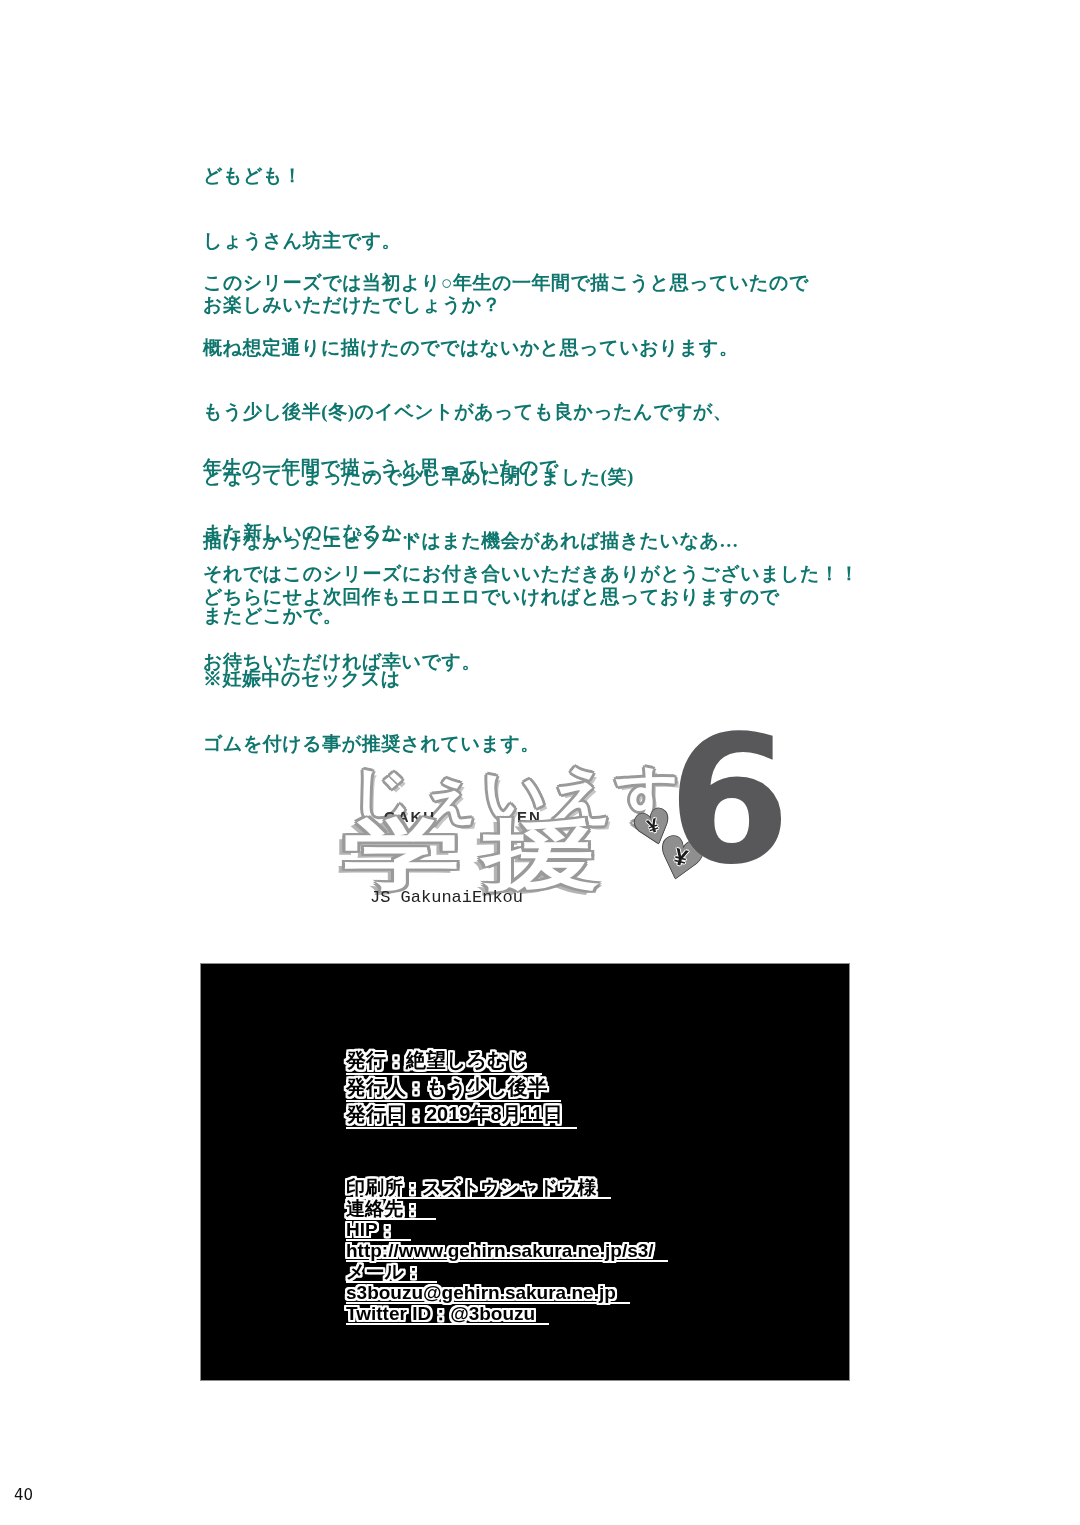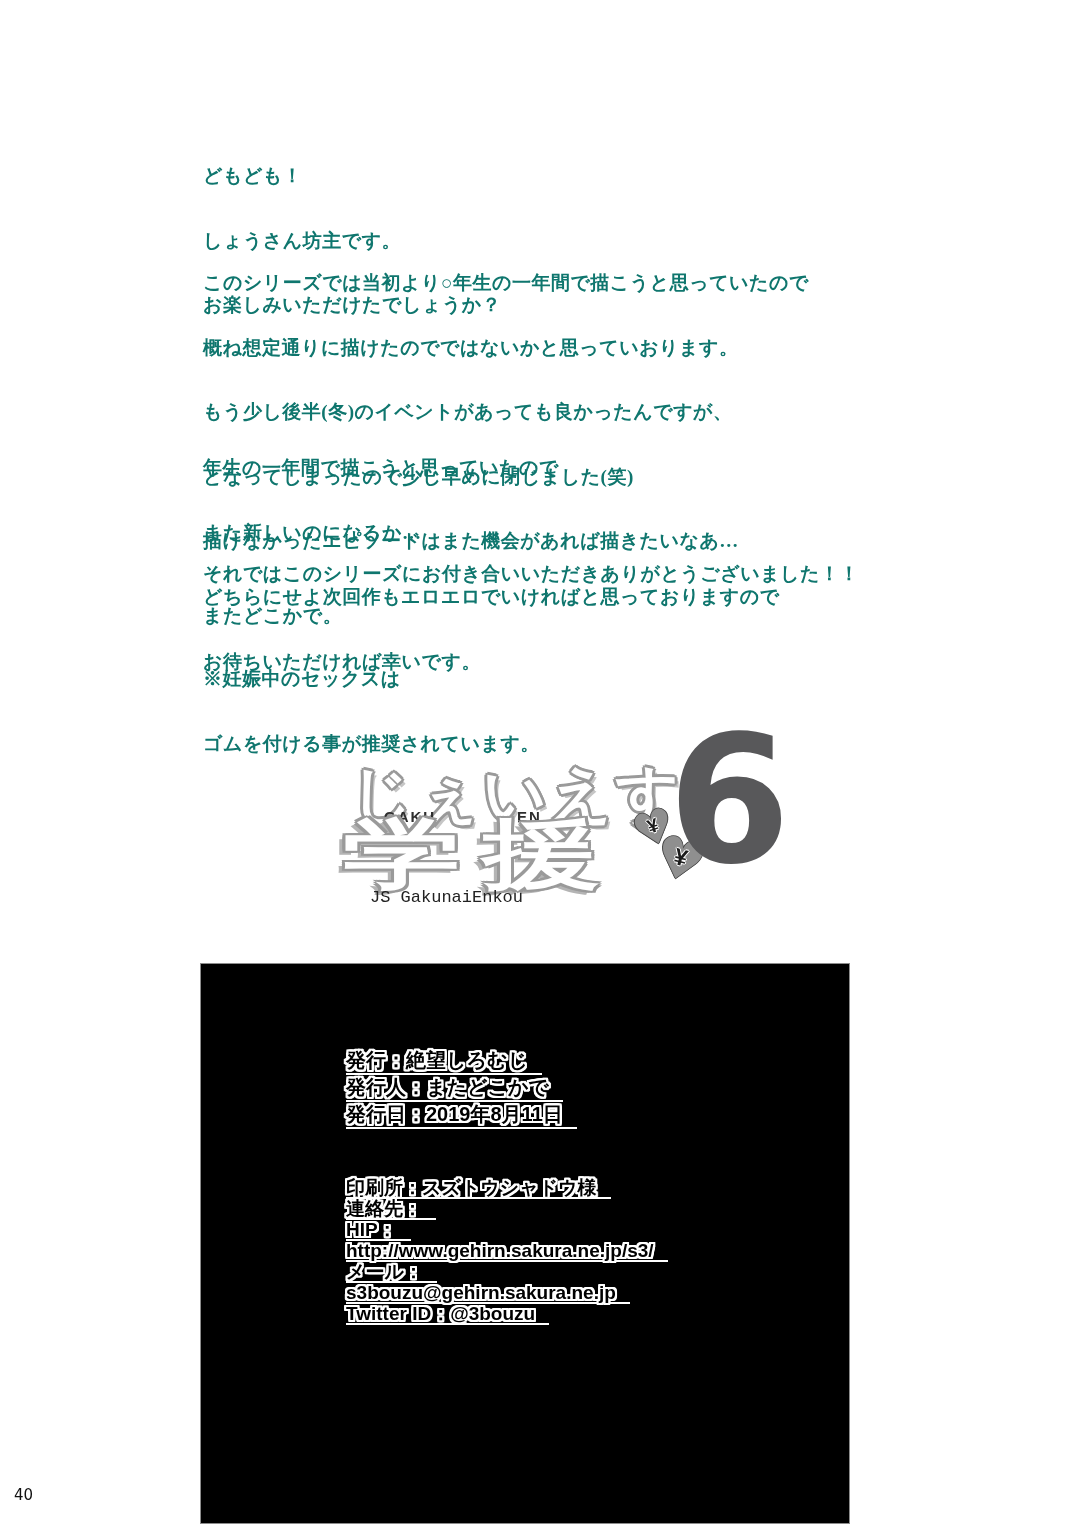--- a/index.html
+++ b/index.html
@@ -71,21 +71,21 @@
   .volume-six {
     position:absolute; left:668px; top:714px;
     font-family:"DejaVu Sans","Liberation Sans",sans-serif;
     font-weight:bold; font-size:176px; line-height:1;
     color:#58585a;
   }
 
   
   .colophon {
     position:absolute; left:200px; top:963px;
-    width:650px; height:561px; box-sizing:border-box;
+    width:650px; height:418px; box-sizing:border-box;
     background:#000000; border:1px solid #8c8c8c;
   }
   .colo-block { position:absolute; left:145px; }
   .colo-top    { top:84px; }
   .colo-bottom { top:214px; }
   .colo-line {
     display:table; white-space:pre;
     font-family:"Liberation Sans","DejaVu Sans",sans-serif;
     font-weight:bold; color:#000000;
     border-bottom:2px solid #ffffff;
@@ -158,21 +158,21 @@
       <span>♥</span>
       <span class="yen">¥</span>
     </span>
     <div class="logo-romaji">JS GakunaiEnkou</div>
     <div class="volume-six">6</div>
   </div>
 
   <div class="colophon">
     <div class="colo-block colo-top">
       <div class="colo-line">発行：絶望しろむじ</div>
-      <div class="colo-line">発行人：またどこかで</div>
+      <div class="colo-line">発行人：もう少し後半</div>
       <div class="colo-line">発行日：2019年8月11日</div>
     </div>
     <div class="colo-block colo-bottom">
       <div class="colo-line">印刷所：スズトウシャドウ様</div>
       <div class="colo-line">連絡先：</div>
       <div class="colo-line">HIP：</div>
       <div class="colo-line">http://www.gehirn.sakura.ne.jp/s3/</div>
       <div class="colo-line">メール：</div>
       <div class="colo-line">s3bouzu@gehirn.sakura.ne.jp</div>
       <div class="colo-line">Twitter ID：@3bouzu</div>

